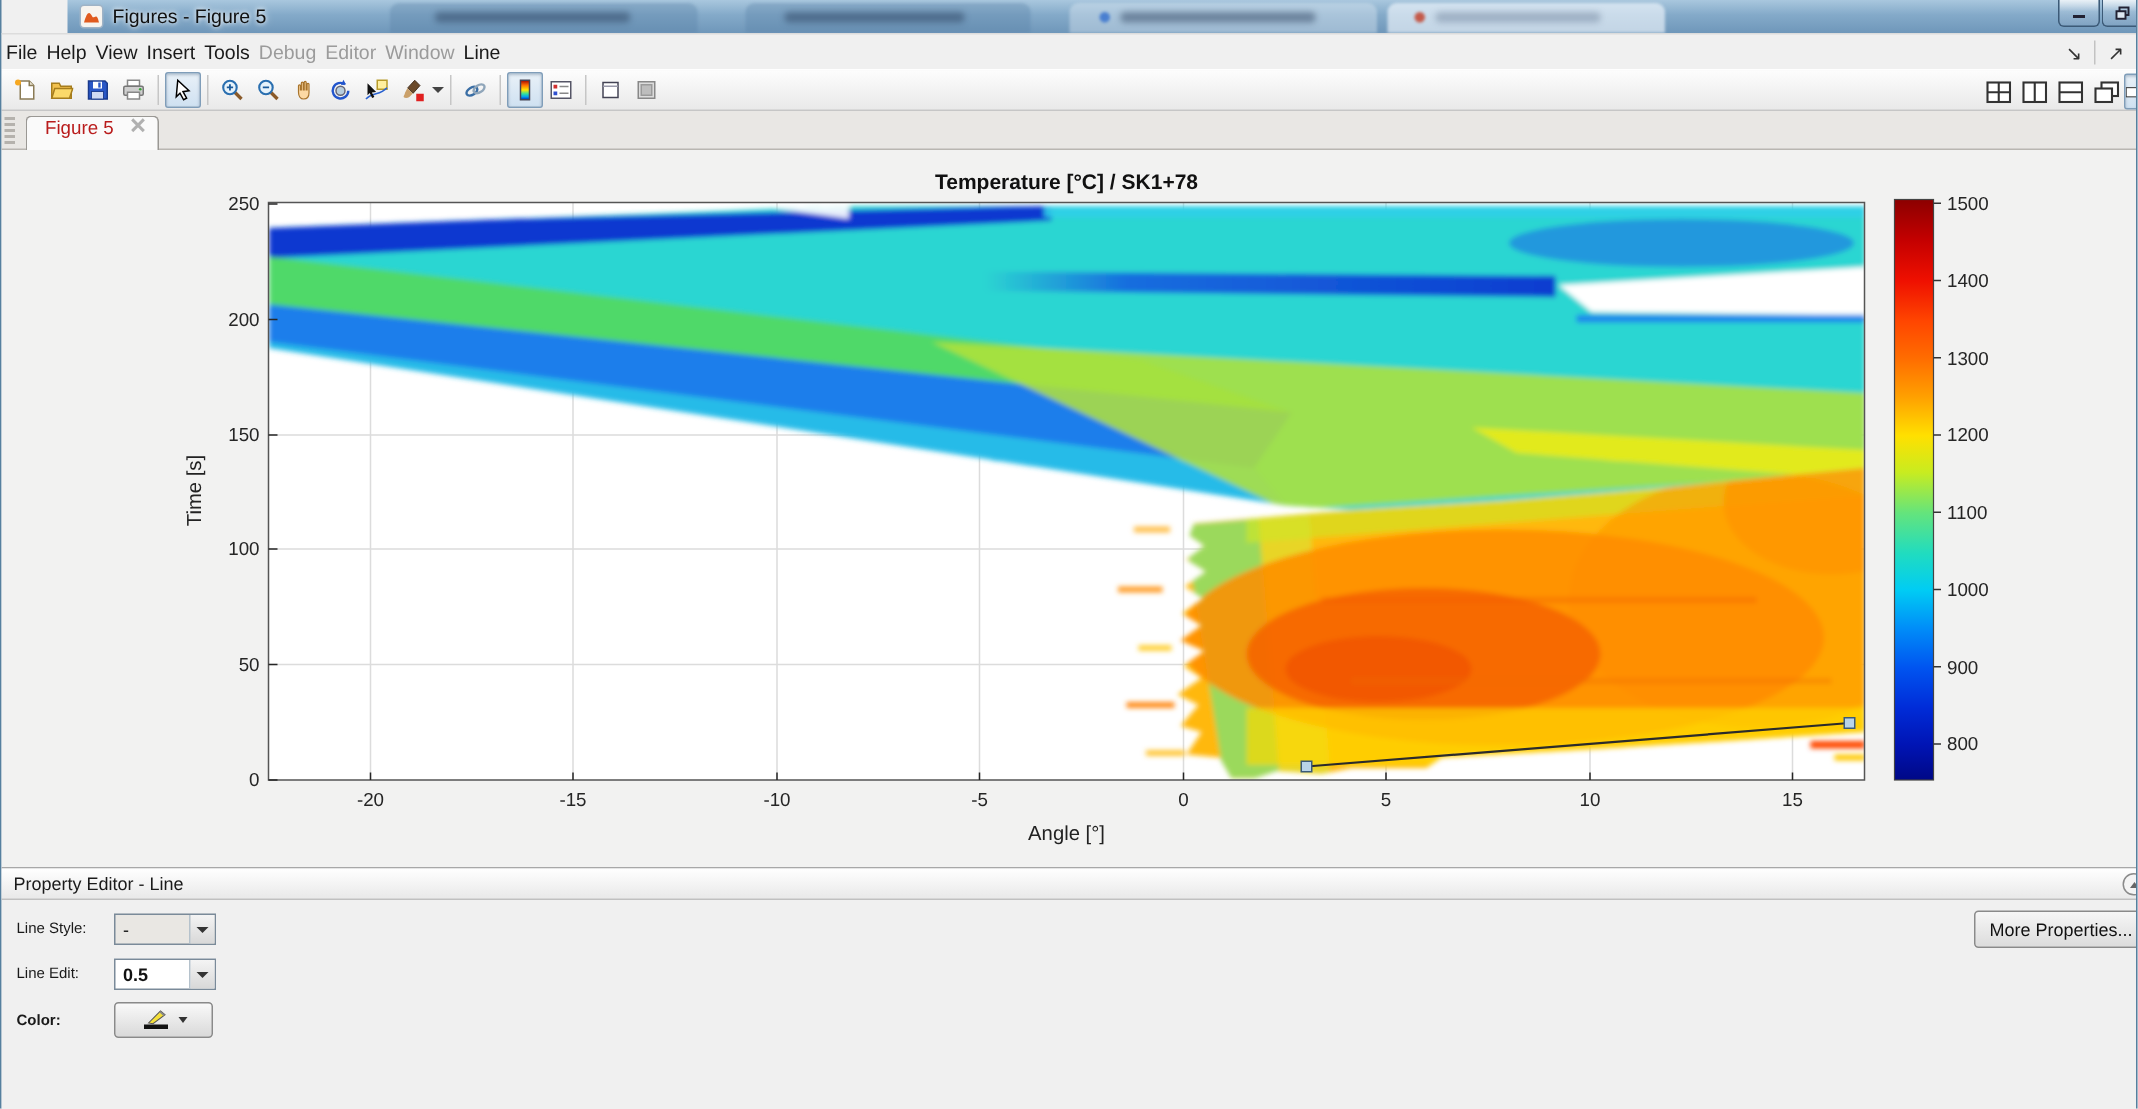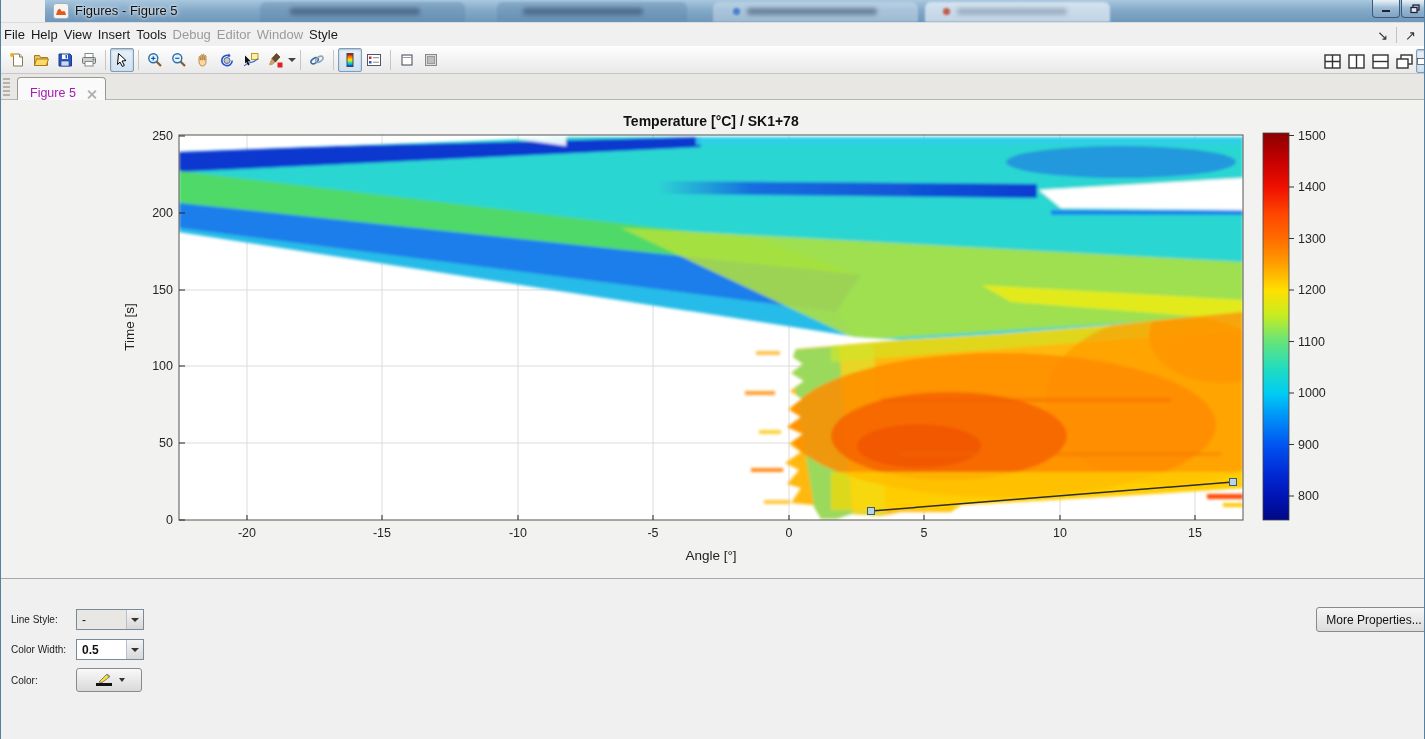--- a/index.html
+++ b/index.html
@@ -43,22 +43,22 @@
   .tbtn.pressed { border:1px solid #7f9db9; background:linear-gradient(180deg,#e9f1f8,#cfe1f1); box-shadow:inset 0 1px 2px rgba(60,90,120,.35); }
   .tsep { width:1px; height:20px; background:#c6c6c6; margin:0 4px; }
   .caret-down { width:0; height:0; border-left:4px solid transparent; border-right:4px solid transparent; border-top:4px solid #444; margin-left:1px; }
   .toolbar-right { position:absolute; right:0; top:2px; display:flex; align-items:center; }
 
   
   .tabbar { position:absolute; left:0; top:74px; width:1425px; height:26px; background:#e9e7e4; border-bottom:1px solid #b9b6b1; }
   .grip { position:absolute; left:2px; top:4px; width:7px; height:18px;
     background-image:repeating-linear-gradient(180deg,#b5b2ad 0 2px,transparent 2px 4px); }
   .tab { position:absolute; left:16px; top:3px; height:23px; min-width:88px; background:#fafafa;
-    border:1px solid #9a9894; border-bottom:none; border-radius:4px 4px 0 0; display:flex; align-items:flex-end;
-    padding:0 8px 0 12px; font-size:12.5px; color:#a21caf; }
+    border:1px solid #9a9894; border-bottom:none; border-radius:4px 4px 0 0; display:flex; align-items:flex-start;
+    padding:0 8px 0 12px; font-size:12.5px; color:#b91c1c; }
   .tabclose { margin-left:10px; width:11px; height:11px; position:relative; opacity:.65; }
   .tabclose:before,.tabclose:after { content:""; position:absolute; left:5px; top:0; width:2px; height:11px; background:#8a8a8a; }
   .tabclose:before { transform:rotate(45deg);} .tabclose:after { transform:rotate(-45deg);}
 
   
   .figarea { position:absolute; left:0; top:100px; width:1425px; height:478px; background:#f2f2f1; }
   svg text { font-family:"Liberation Sans", sans-serif; }
 
   .proppanel { position:absolute; left:0; top:578px; width:1425px; height:161px; background:#f0f0f0; border-top:1px solid #a8a8a8; }
   .prophdr { position:absolute; left:0; top:0; width:1425px; height:21px;
@@ -124,21 +124,21 @@
 
 <div class="menubar">
   <div class="mitem">File</div>
   <div class="mitem">Help</div>
   <div class="mitem">View</div>
   <div class="mitem">Insert</div>
   <div class="mitem">Tools</div>
   <div class="mitem disabled">Debug</div>
   <div class="mitem disabled">Editor</div>
   <div class="mitem disabled">Window</div>
-  <div class="mitem">Style</div>
+  <div class="mitem">Line</div>
   <div class="menu-right">
     <span class="dockarrow">↘</span>
     <span class="vsep"></span>
     <span class="dockarrow">↗</span>
   </div>
 </div>
 
 <div class="toolbar">
   <div class="tbtn">
     <svg width="16" height="16" viewBox="0 0 16 16">
@@ -441,38 +441,44 @@
       <text x="1297" y="346">1100</text>
       <text x="1297" y="397">1000</text>
       <text x="1297" y="449">900</text>
       <text x="1297" y="500">800</text>
     </g>
   </g>
 </svg>
 </div>
 
 <div class="proppanel">
+  <div class="prophdr">
+    <span>Property Editor - Line</span>
+    <div class="collapse-circ">
+        <i></i>
+      </div>
+  </div>
 
   <div class="prow" style="top:35px;">Line Style:</div>
   <div class="combo graybg" style="top:30px;">
     <span class="cval">-</span>
     <span class="cbtn">
         <b></b>
       </span>
   </div>
 
-  <div class="prow" style="top:65px;">Color Width:</div>
+  <div class="prow" style="top:65px;">Line Edit:</div>
   <div class="combo" style="top:60px;font-weight:bold;">
     <span class="cval">0.5</span>
     <span class="cbtn">
         <b></b>
       </span>
   </div>
 
-  <div class="prow" style="top:96px;">Color:</div>
+  <div class="prow" style="top:96px;font-weight:bold;">Color:</div>
   <div class="colorbtn" style="top:89px;">
     <svg width="22" height="14" viewBox="0 0 22 14">
       <rect x="2" y="10" width="16" height="3" fill="#111"></rect>
       <path d="M5 9 L13 1 L16 3.5 L8 9.5 Z" fill="#f5e03a" stroke="#555" stroke-width=".7"></path>
       <path d="M13 1 L16 3.5 L15 4.3 L12.2 1.8 Z" fill="#888"></path>
     </svg>
     <b style="width:0;height:0;border-left:3.5px solid transparent;border-right:3.5px solid transparent;border-top:4px solid #333;"></b>
   </div>
 
   <div class="morebtn">More Properties...</div>

